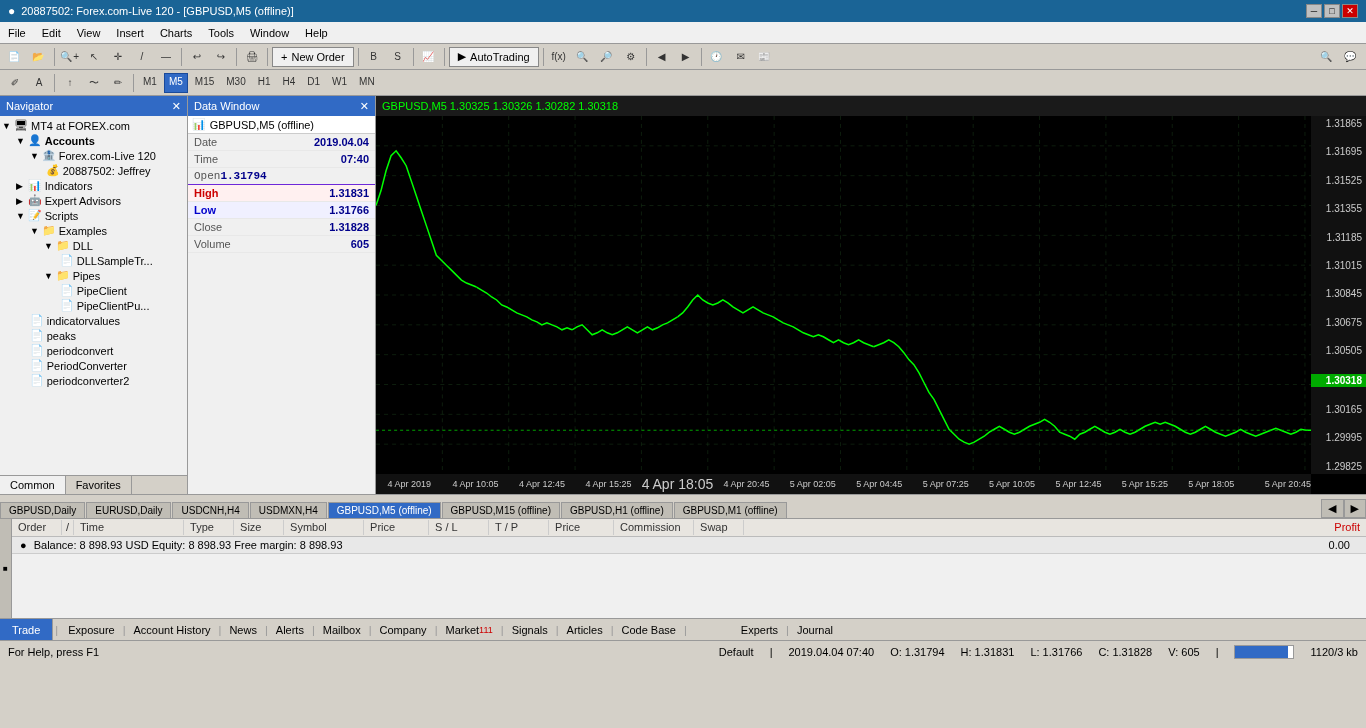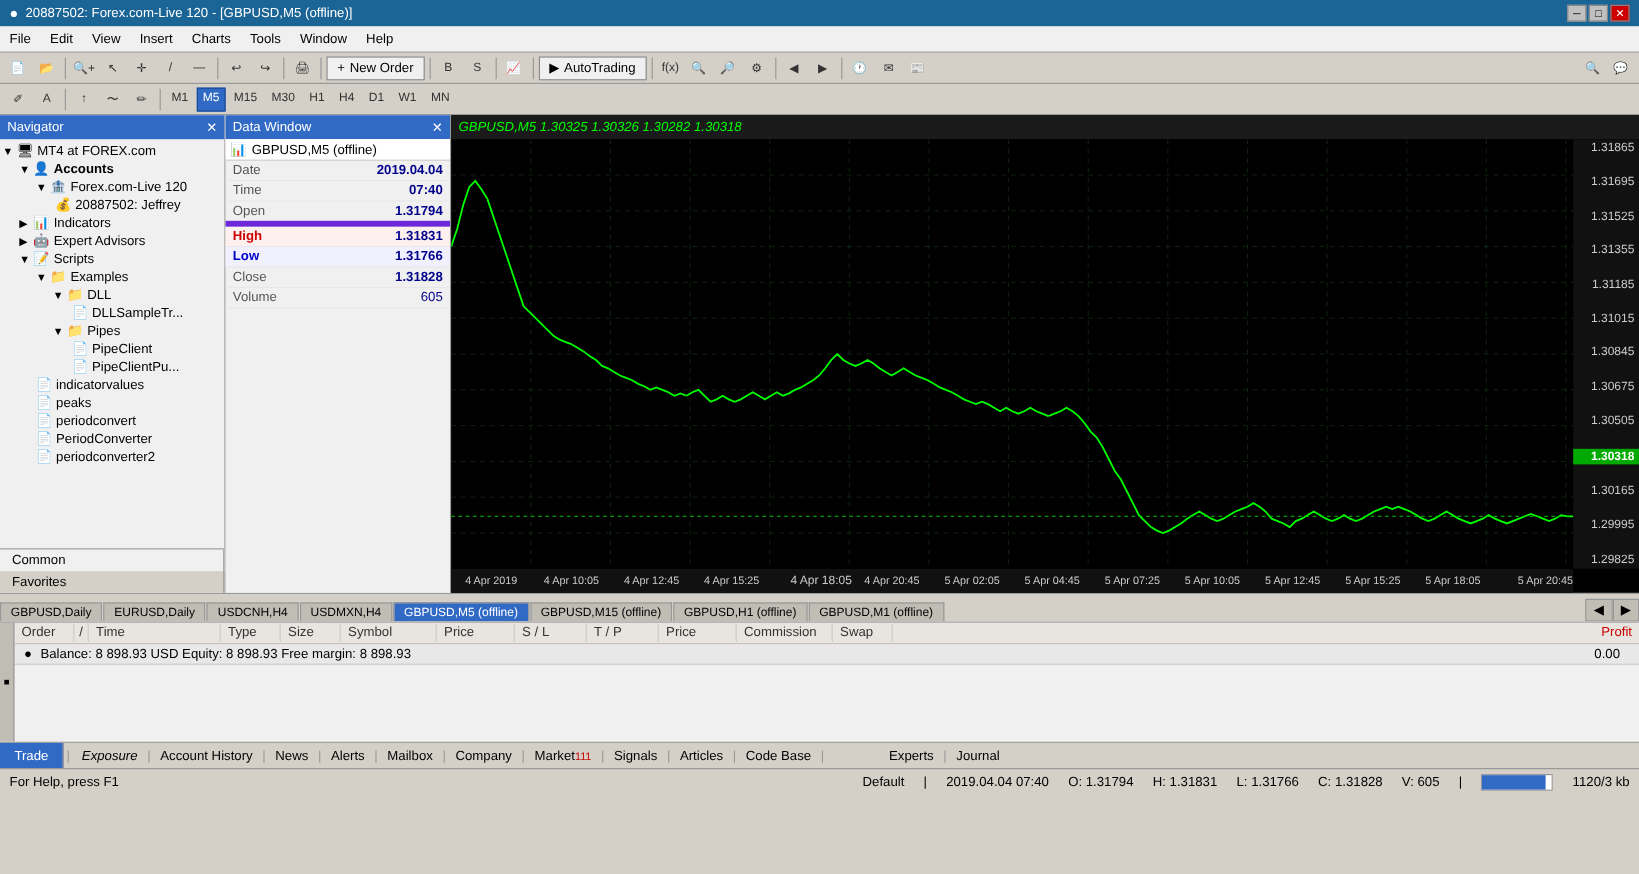--- a/index.html
+++ b/index.html
@@ -40,21 +40,21 @@
     .nav-tab { padding: 3px 10px; font-size: 11px; cursor: pointer; border-right: 1px solid #999; }
     .nav-tab.active { background: #f0f0f0; }
 
     
     #data-window { width: 188px; background: #f0f0f0; border-right: 1px solid #999; display: flex; flex-direction: column; }
     #dw-header { background: #316ac5; color: white; padding: 2px 6px; font-size: 11px; display: flex; justify-content: space-between; align-items: center; height: 20px; }
     #dw-symbol { background: white; padding: 2px 4px; font-size: 11px; border-bottom: 1px solid #ccc; display: flex; align-items: center; gap: 4px; }
 
     
     #chart-container { flex: 1; background: #000; display: flex; flex-direction: column; position: relative; }
-    #chart-header { background: #1a1a1a; color: #00ff00; padding: 2px 6px; font-size: 11px; height: 20px; display: flex; align-items: center; font-style: italic; }
+    #chart-header { background: #1a1a1a; color: #00ff00; padding: 2px 6px; font-size: 11px; height: 20px; display: flex; align-items: center; }
     #chart-main { flex: 1; position: relative; overflow: hidden; }
     #time-scale { height: 20px; background: #111; display: flex; align-items: center; padding: 0 4px; overflow: hidden; }
 
     
     #chart-tabs { height: 24px; background: #d4d0c8; display: flex; align-items: flex-end; overflow-x: auto; border-top: 1px solid #999; }
     .chart-tab { padding: 2px 10px; font-size: 10px; background: #c0bdb5; border: 1px solid #999; border-bottom: none; cursor: pointer; white-space: nowrap; margin-right: 1px; }
     .chart-tab.active { background: #316ac5; color: white; }
     
     
     #bottom-tabs { height: 22px; background: #d4d0c8; display: flex; align-items: center; border-top: 1px solid #999; }
@@ -266,21 +266,21 @@
         <span style="margin-right:3px;">📄</span>
         <span>PeriodConverter</span>
       </div>
 
       <div class="tree-item" style="padding:1px 0; padding-left:28px;">
         <span style="margin-right:3px;">📄</span>
         <span>periodconverter2</span>
       </div>
     </div>
 
-    <div id="navigator-tabs" style="display:flex; border-top:1px solid #999; background:#d4d0c8;flex-direction:column;">
+    <div id="navigator-tabs" style="display:flex; border-top:1px solid #999; background:#d4d0c8;">
       <div class="nav-tab active" style="padding:3px 10px; font-size:11px; cursor:pointer; border-right:1px solid #999; background:#f0f0f0;">Common</div>
       <div class="nav-tab" style="padding:3px 10px; font-size:11px; cursor:pointer;">Favorites</div>
     </div>
   </div>
 
   <div id="data-window" style="width:188px; background:#f0f0f0; border-right:1px solid #999; display:flex; flex-direction:column;">
     <div id="dw-header" style="background:#316ac5; color:white; padding:2px 6px; font-size:11px; display:flex; justify-content:space-between; align-items:center; height:20px;">
       <span>Data Window</span>
       <span style="cursor:pointer;">✕</span>
     </div>
@@ -290,39 +290,39 @@
     </div>
 
     <div style="display:flex; justify-content:space-between; padding:2px 6px; border-bottom:1px solid #e8e8e8;">
       <span style="color:#555; font-size:11px;">Date</span>
       <span style="color:#00008b; font-size:11px; font-weight:bold;">2019.04.04</span>
     </div>
     <div style="display:flex; justify-content:space-between; padding:2px 6px; border-bottom:1px solid #e8e8e8;">
       <span style="color:#555; font-size:11px;">Time</span>
       <span style="color:#00008b; font-size:11px; font-weight:bold;">07:40</span>
     </div>
-    <div style="display:flex; justify-content:space-between; padding:2px 6px; border-bottom:5px solid #6d28d9;">
+    <div style="display:flex; padding:2px 6px; border-bottom:1px solid #6d28d9;font-family:Liberation Mono, monospace;">
       <span style="color:#555; font-size:11px;">Open</span>
       <span style="color:#00008b; font-size:11px; font-weight:bold;">1.31794</span>
     </div>
     <div style="display:flex; justify-content:space-between; padding:2px 6px; border-bottom:1px solid #e8e8e8; background:#fff0f0;">
       <span style="color:#cc0000; font-size:11px; font-weight:bold;">High</span>
       <span style="color:#00008b; font-size:11px; font-weight:bold;text-align:right;">1.31831</span>
     </div>
     <div style="display:flex; justify-content:space-between; padding:2px 6px; border-bottom:1px solid #e8e8e8; background:#f0f0ff;">
       <span style="color:#0000cc; font-size:11px; font-weight:bold;">Low</span>
       <span style="color:#00008b; font-size:11px; font-weight:bold;">1.31766</span>
     </div>
     <div style="display:flex; justify-content:space-between; padding:2px 6px; border-bottom:1px solid #e8e8e8;">
       <span style="color:#555; font-size:11px;">Close</span>
       <span style="color:#00008b; font-size:11px; font-weight:bold;">1.31828</span>
     </div>
     <div style="display:flex; justify-content:space-between; padding:2px 6px; border-bottom:1px solid #e8e8e8;">
       <span style="color:#555; font-size:11px;">Volume</span>
-      <span style="color:#00008b; font-size:11px; font-weight:normal;">605</span>
+      <span style="color:#00008b; font-size:11px; font-weight:bold;">605</span>
     </div>
   </div>
 
   <div id="chart-container" style="flex:1; background:#000; display:flex; flex-direction:column; position:relative;">
 
     <div id="chart-header" style="background:#1a1a1a; color:#00ff00; padding:2px 6px; font-size:11px; height:20px; display:flex; align-items:center;">
       <span>GBPUSD,M5  1.30325  1.30326  1.30282  1.30318</span>
     </div>
 
     <div id="chart-main" style="flex:1; position:relative; overflow:hidden; cursor:crosshair;">
@@ -387,21 +387,21 @@
         <span style="color:#ccc; font-size:10px; text-align:right; padding-right:4px;">1.29995</span>
         <span style="color:#ccc; font-size:10px; text-align:right; padding-right:4px;">1.29825</span>
       </div>
     </div>
 
     <div id="time-scale" style="height:20px; background:#111; display:flex; align-items:center; padding:0 0; overflow:hidden; margin-right:55px;">
       <span style="color:#ccc; font-size:9px; flex:1; text-align:center; white-space:nowrap;">4 Apr 2019</span>
       <span style="color:#ccc; font-size:9px; flex:1; text-align:center; white-space:nowrap;">4 Apr 10:05</span>
       <span style="color:#ccc; font-size:9px; flex:1; text-align:center; white-space:nowrap;">4 Apr 12:45</span>
       <span style="color:#ccc; font-size:9px; flex:1; text-align:center; white-space:nowrap;">4 Apr 15:25</span>
-      <span style="color:#ccc; font-size:10px; flex:1; text-align:right; white-space:nowrap;">4 Apr 18:05</span>
+      <span style="color:#ccc; font-size:14px; flex:1; text-align:right; white-space:nowrap;">4 Apr 18:05</span>
       <span style="color:#ccc; font-size:9px; flex:1; text-align:center; white-space:nowrap;">4 Apr 20:45</span>
       <span style="color:#ccc; font-size:9px; flex:1; text-align:center; white-space:nowrap;">5 Apr 02:05</span>
       <span style="color:#ccc; font-size:9px; flex:1; text-align:center; white-space:nowrap;">5 Apr 04:45</span>
       <span style="color:#ccc; font-size:9px; flex:1; text-align:center; white-space:nowrap;">5 Apr 07:25</span>
       <span style="color:#ccc; font-size:9px; flex:1; text-align:center; white-space:nowrap;">5 Apr 10:05</span>
       <span style="color:#ccc; font-size:9px; flex:1; text-align:center; white-space:nowrap;">5 Apr 12:45</span>
       <span style="color:#ccc; font-size:9px; flex:1; text-align:center; white-space:nowrap;">5 Apr 15:25</span>
       <span style="color:#ccc; font-size:9px; flex:1; text-align:center; white-space:nowrap;">5 Apr 18:05</span>
       <span style="color:#ccc; font-size:9px; flex:1; text-align:right; white-space:nowrap;">5 Apr 20:45</span>
     </div>
@@ -451,21 +451,21 @@
         <span>Balance: 8 898.93 USD  Equity: 8 898.93  Free margin: 8 898.93</span>
       </div>
       <span style="margin-right:8px;">0.00</span>
     </div>
   </div>
 </div>
 
 <div id="bottom-tabs" style="height:22px; background:#d4d0c8; display:flex; align-items:center; border-top:1px solid #999; overflow:hidden;">
   <div style="padding:3px 12px; font-size:11px; cursor:pointer; border-right:1px solid #999; height:22px; display:flex; align-items:center; background:#316ac5; color:white;">Trade</div>
   <span style="color:#999; margin:0 2px;">|</span>
-  <div style="padding:3px 8px; font-size:11px; cursor:pointer; height:22px; display:flex; align-items:center;font-style:italic;">Exposure</div>
+  <div style="padding:3px 8px; font-size:11px; cursor:pointer; height:22px; display:flex; align-items:center;">Exposure</div>
   <span style="color:#999;">|</span>
   <div style="padding:3px 8px; font-size:11px; cursor:pointer; height:22px; display:flex; align-items:center;">Account History</div>
   <span style="color:#999;">|</span>
   <div style="padding:3px 8px; font-size:11px; cursor:pointer; height:22px; display:flex; align-items:center;">News</div>
   <span style="color:#999;">|</span>
   <div style="padding:3px 8px; font-size:11px; cursor:pointer; height:22px; display:flex; align-items:center;">Alerts</div>
   <span style="color:#999;">|</span>
   <div style="padding:3px 8px; font-size:11px; cursor:pointer; height:22px; display:flex; align-items:center;">Mailbox</div>
   <span style="color:#999;">|</span>
   <div style="padding:3px 8px; font-size:11px; cursor:pointer; height:22px; display:flex; align-items:center;">Company</div>

